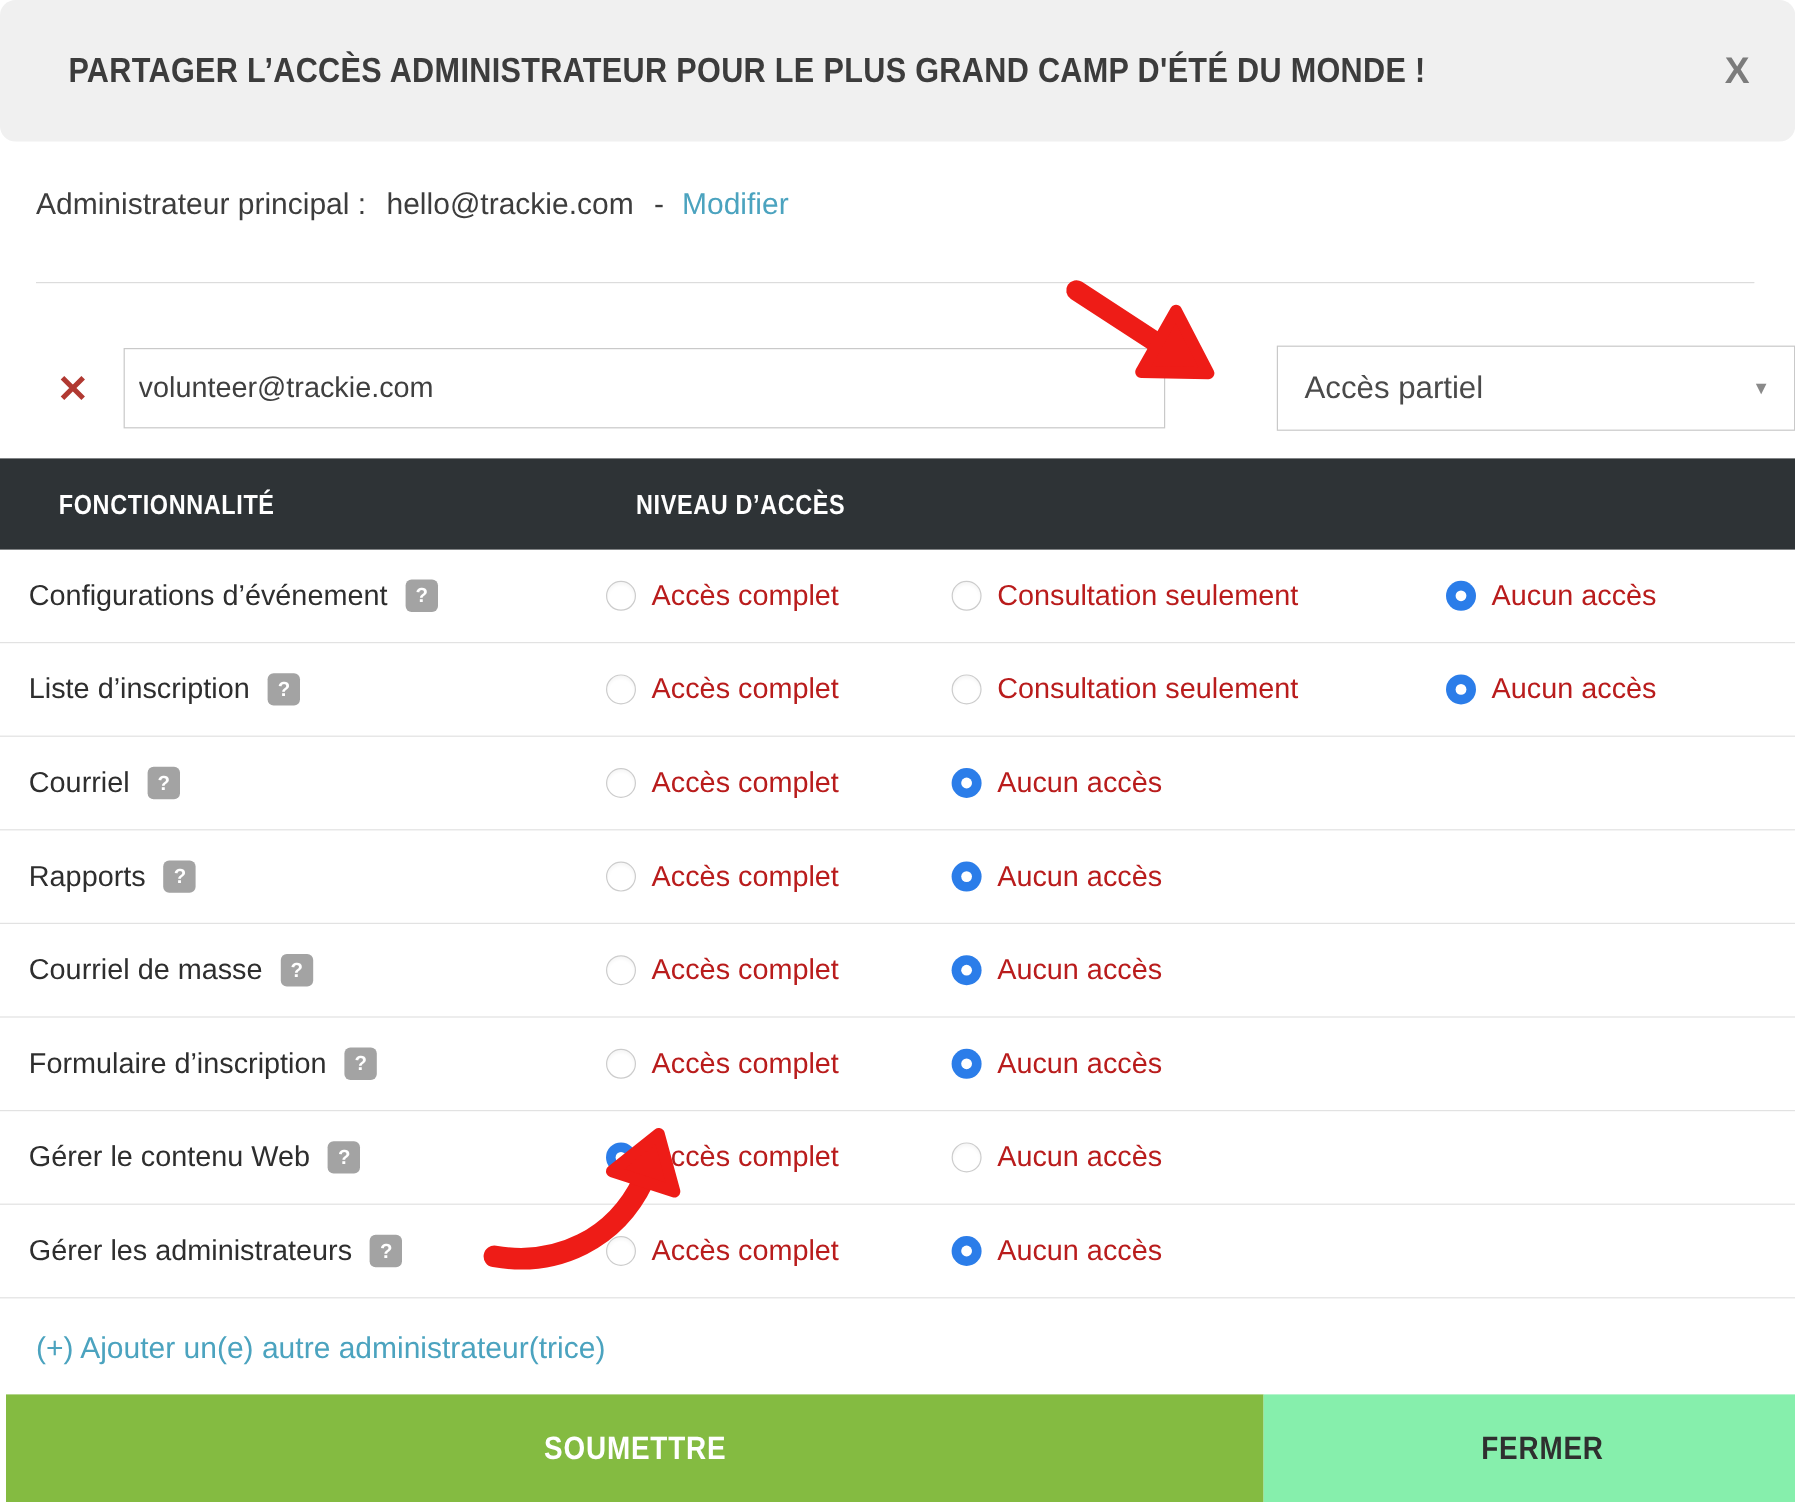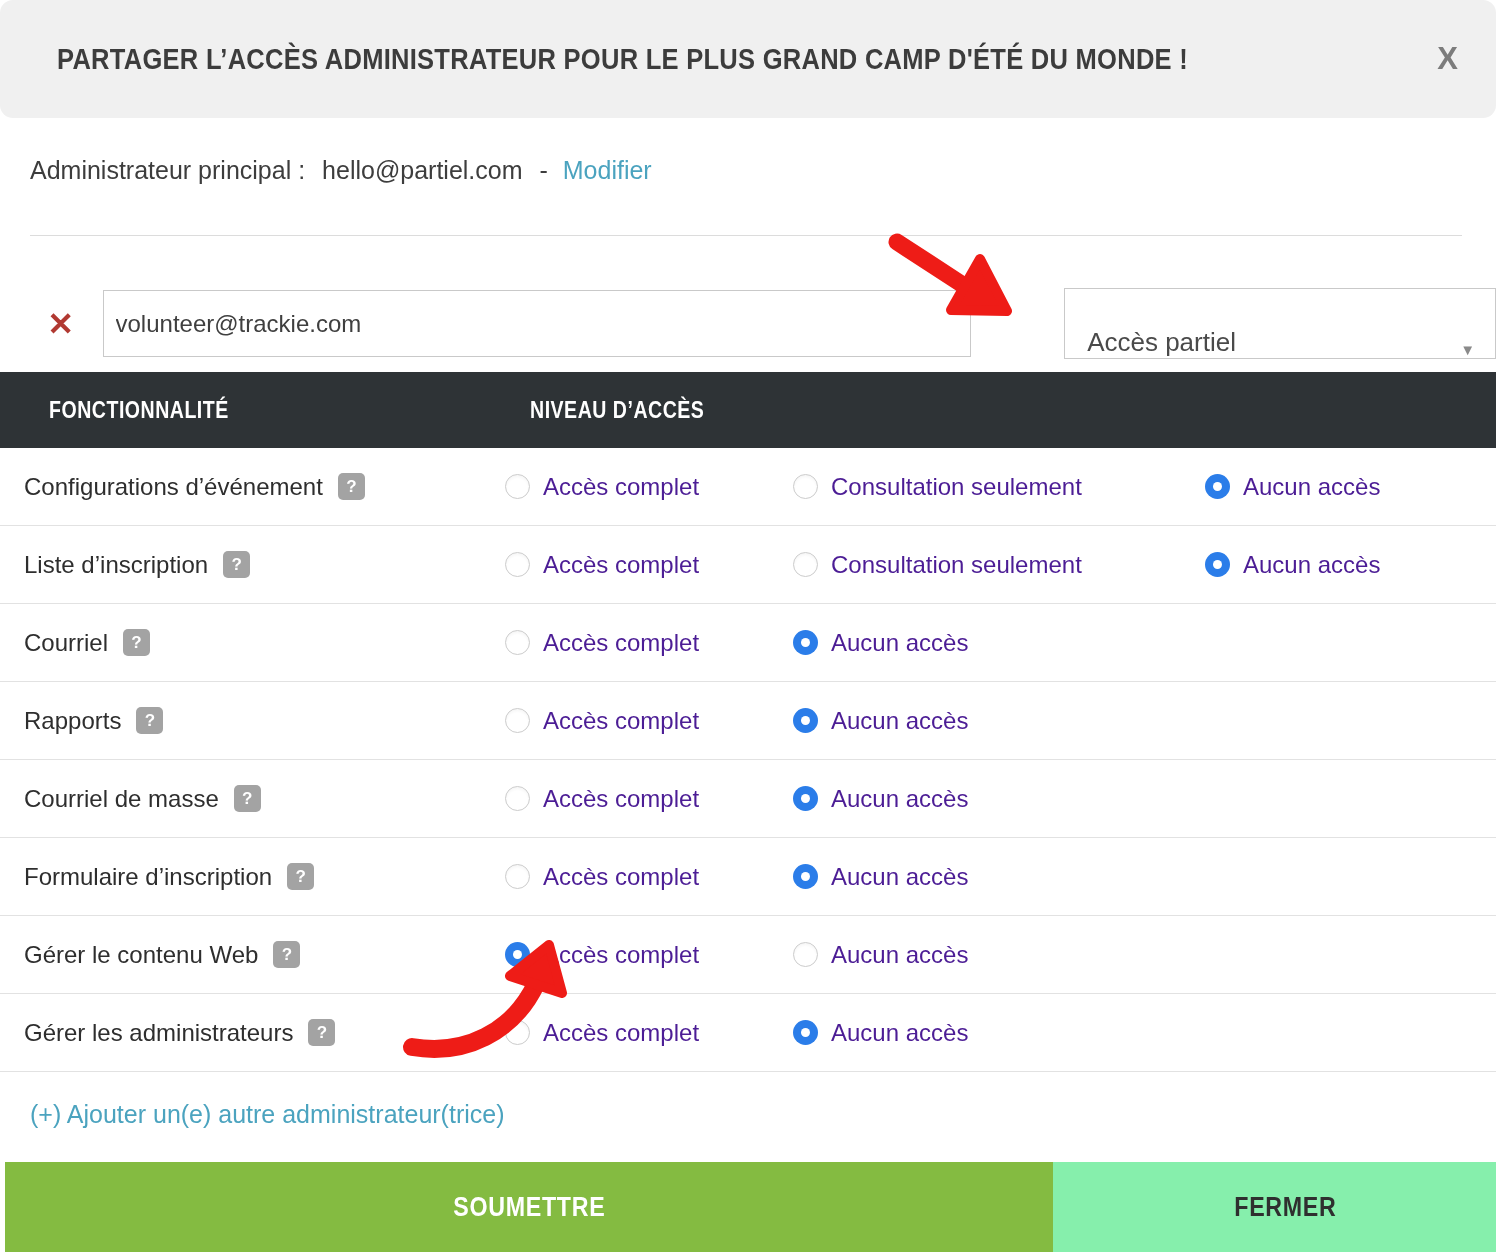--- a/index.html
+++ b/index.html
@@ -40,28 +40,28 @@
   }
   .email-input {
     margin-left:28px; width:946px; height:67px; box-sizing:border-box;
     border:1px solid #c9c9c9; font-size:24px; color:#3f3f3f;
     padding:0 0 0 12px; font-family:"Liberation Sans", sans-serif;
     outline:none; background:#fff;
   }
   .select-box {
     margin-left:93px; width:467px; height:71px; box-sizing:border-box;
     border:1px solid #c9c9c9; background:#fff; cursor:pointer;
-    display:flex; align-items:flex-end; justify-content:space-between;
+    display:flex; align-items:center; justify-content:space-between;
     padding:0 20px 0 22px;
   }
   .select-box .value { font-size:26px; color:#4a4a4a; }
   .select-box .caret { font-size:15px; color:#8a8a8a; }
 
   
-  .ftable { margin-top:13px; }
+  .ftable { margin-top:23px; }
   .thead {
     height:76px; background:#2e3336; color:#ffffff;
     display:grid; grid-template-columns:481px 1fr; align-items:center;
     padding-left:49px;
   }
   .thead .hlabel {
     font-size:23px; font-weight:bold; letter-spacing:0.6px;
     transform:scaleX(0.85); transform-origin:left center; display:inline-block;
     white-space:nowrap;
   }
@@ -82,21 +82,21 @@
   .radio {
     width:25px; height:25px; border-radius:50%; box-sizing:border-box;
     border:1px solid #cccccc; background:#ffffff; flex:0 0 auto;
     box-shadow:inset 0 2px 3px rgba(0,0,0,0.04);
   }
   .radio.sel { border:none; background:#2b7de9; position:relative; box-shadow:none; }
   .radio.sel::after {
     content:""; position:absolute; left:50%; top:50%; width:9px; height:9px;
     margin:-4.5px 0 0 -4.5px; border-radius:50%; background:#ffffff;
   }
-  .opt-label { margin-left:13px; font-size:24px; color:#4c1d95; }
+  .opt-label { margin-left:13px; font-size:24px; color:#b91c1c; }
 
   
   .add-link { display:inline-block; margin:28px 0 0 30px; font-size:25px; }
 
   
   .footer { position:absolute; left:5px; bottom:0; width:100%; height:90px; display:flex; }
   .btn { display:flex; align-items:center; justify-content:center; cursor:pointer; }
   .btn span {
     font-size:27px; font-weight:bold; letter-spacing:0.8px;
     transform:scaleX(0.86); transform-origin:center center; display:inline-block;
@@ -115,21 +115,21 @@
 
 <div>
 
   <div class="modal-header">
     <span class="modal-title">PARTAGER L’ACCÈS ADMINISTRATEUR POUR LE PLUS GRAND CAMP D'ÉTÉ DU MONDE !</span>
     <span class="close-x">X</span>
   </div>
 
   <div class="principal">
     <span>Administrateur principal :</span>
-    <span class="email">hello@partiel.com</span>
+    <span class="email">hello@trackie.com</span>
     <span class="dash">-</span>
     <a class="teal-link">Modifier</a>
   </div>
 
   <div class="divider"></div>
 
   <div class="admin-row">
     <span class="remove-x">✕</span>
     <input class="email-input" type="text" value="volunteer@trackie.com" style="">
     <div class="select-box">

